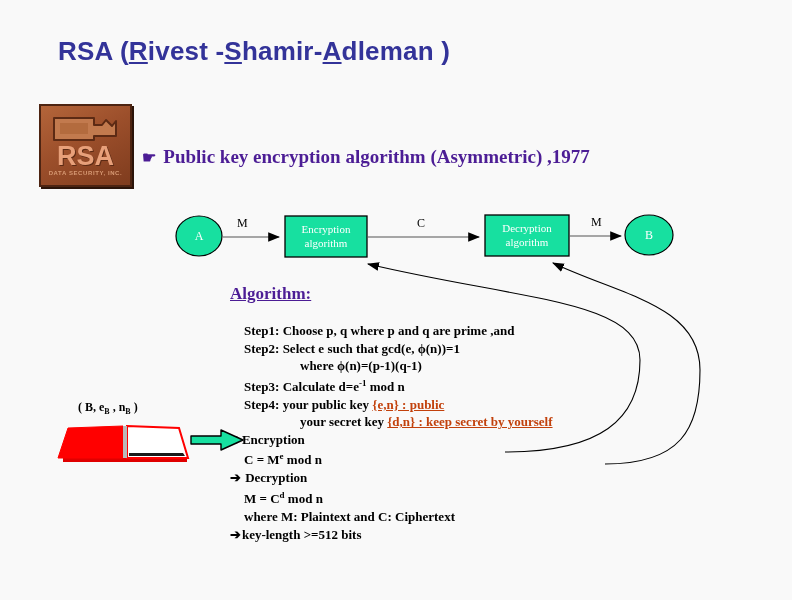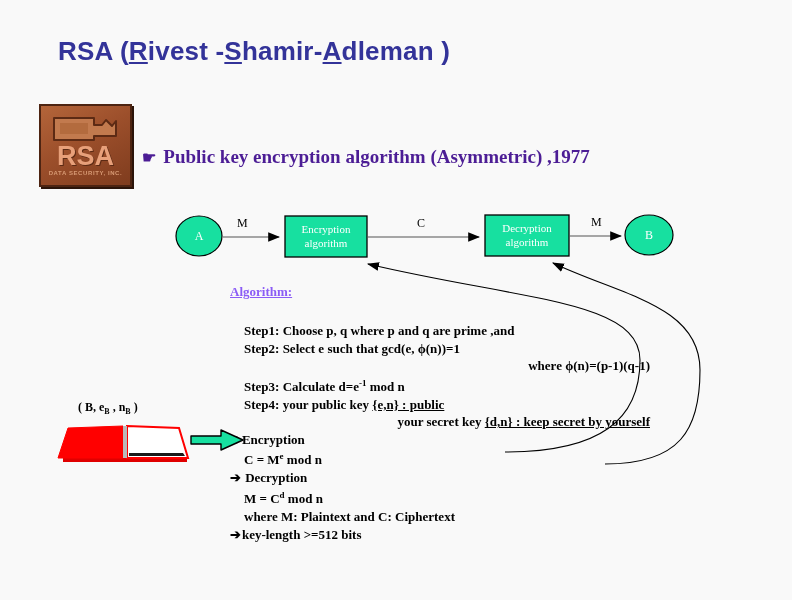--- a/index.html
+++ b/index.html
@@ -114,44 +114,44 @@
     font-size: 12px;
     color: #000000;
     pointer-events: none;
   }
 
   
   #algo-heading {
     position: absolute;
     left: 230px;
     top: 284px;
-    font-size: 13px;
-    font-weight: bold;
-    color: #8b5cf6;
+    font-size: 17px;
+    font-weight: bold;
+    color: #4c1d95;
     text-decoration: underline;
   }
 
   
   #algo-body {
     position: absolute;
     left: 230px;
     top: 322px;
     width: 420px;
     font-size: 13px;
     font-weight: bold;
     color: #000000;
     line-height: 17.6px;
   }
   #algo-body .ln { white-space: nowrap; }
   #algo-body .arrow-b { margin-right: 1px; }
   .ind1 { padding-left: 14px; }
   .ind2 { padding-left: 62px; }
-  .ind3 { padding-left: 70px; text-align: right; }
+  .ind3 { padding-left: 70px; }
   .lnk {
-    color: #000000;
+    color: #c2410c;
     text-decoration: underline;
   }
   sup { font-size: 9px; vertical-align: super; }
 
   
   #book-label {
     position: absolute;
     left: 78px;
     top: 400px;
     font-size: 12px;

